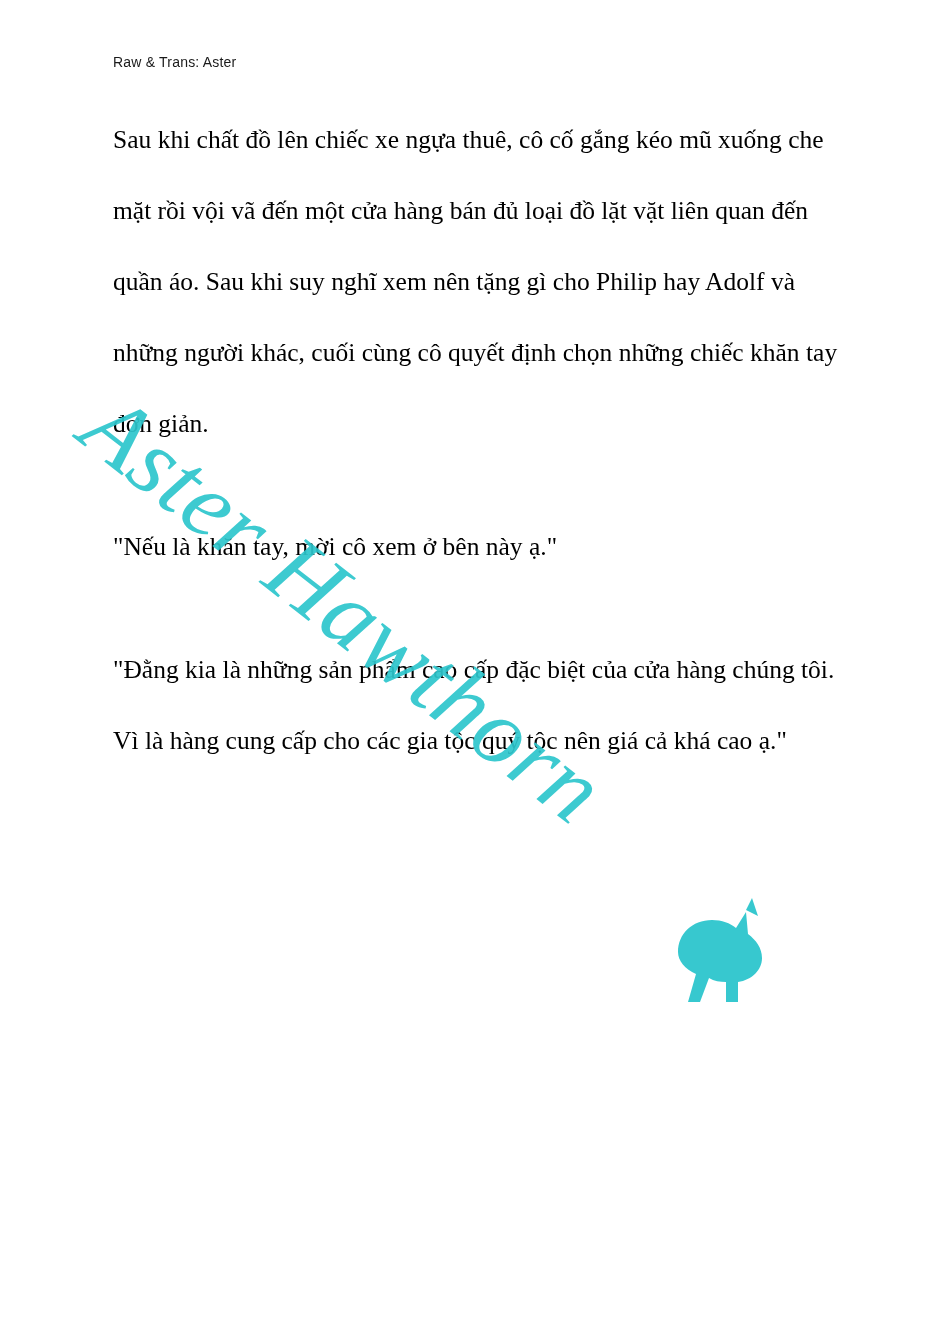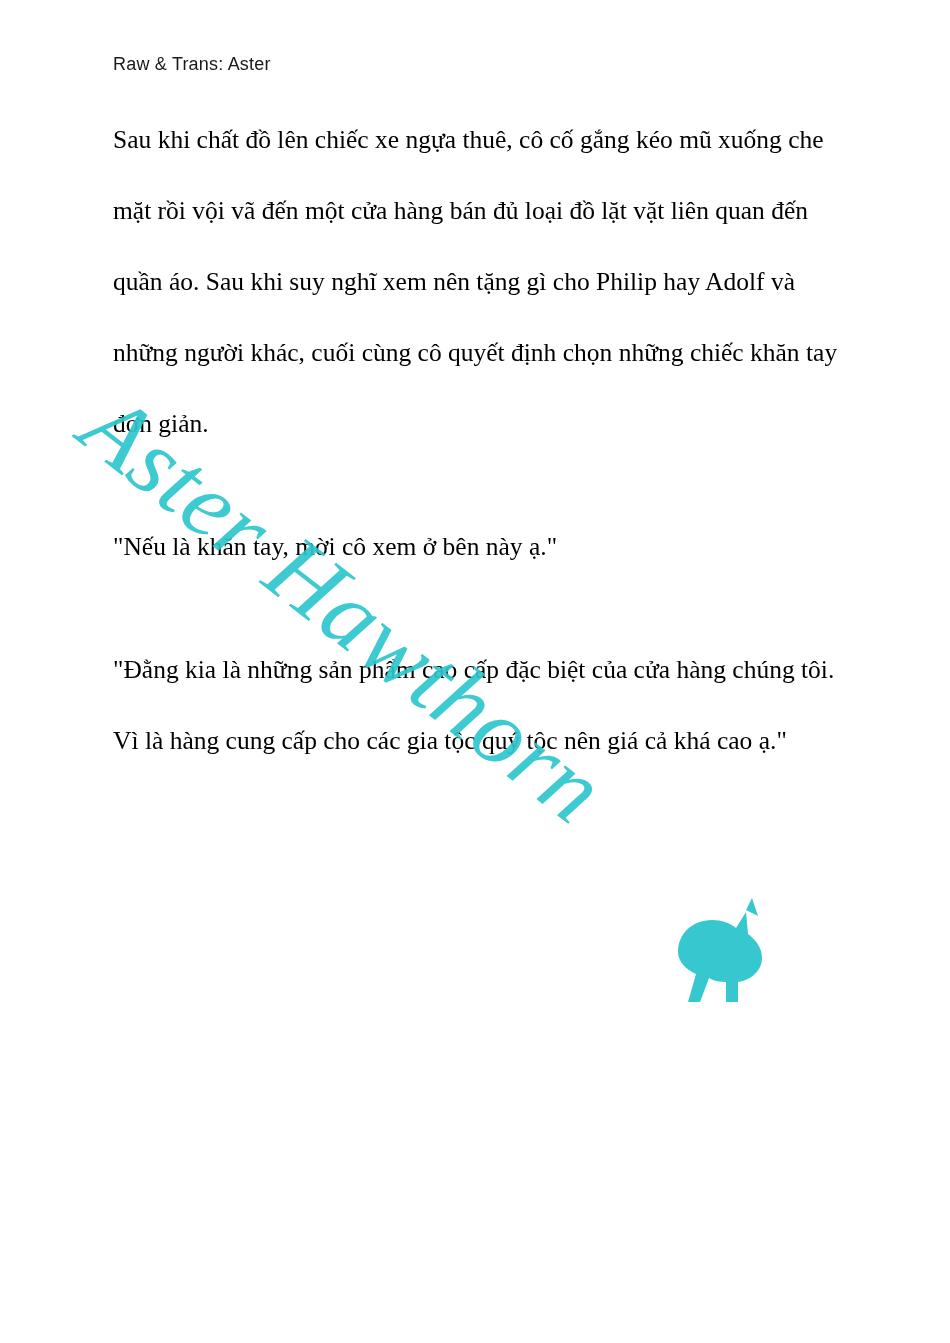--- a/index.html
+++ b/index.html
@@ -12,21 +12,21 @@
     width: 950px;
     height: 1343px;
     background: #ffffff;
     overflow: hidden;
   }
   .header {
     position: absolute;
     top: 54px;
     left: 113px;
     font-family: "Liberation Sans", sans-serif;
-    font-size: 18px;
+    font-size: 14px;
     color: #1a1a1a;
     letter-spacing: 0.2px;
     white-space: nowrap;
   }
   .content {
     position: absolute;
     top: 104px;
     left: 113px;
     width: 730px;
     font-family: "Liberation Serif", serif;

